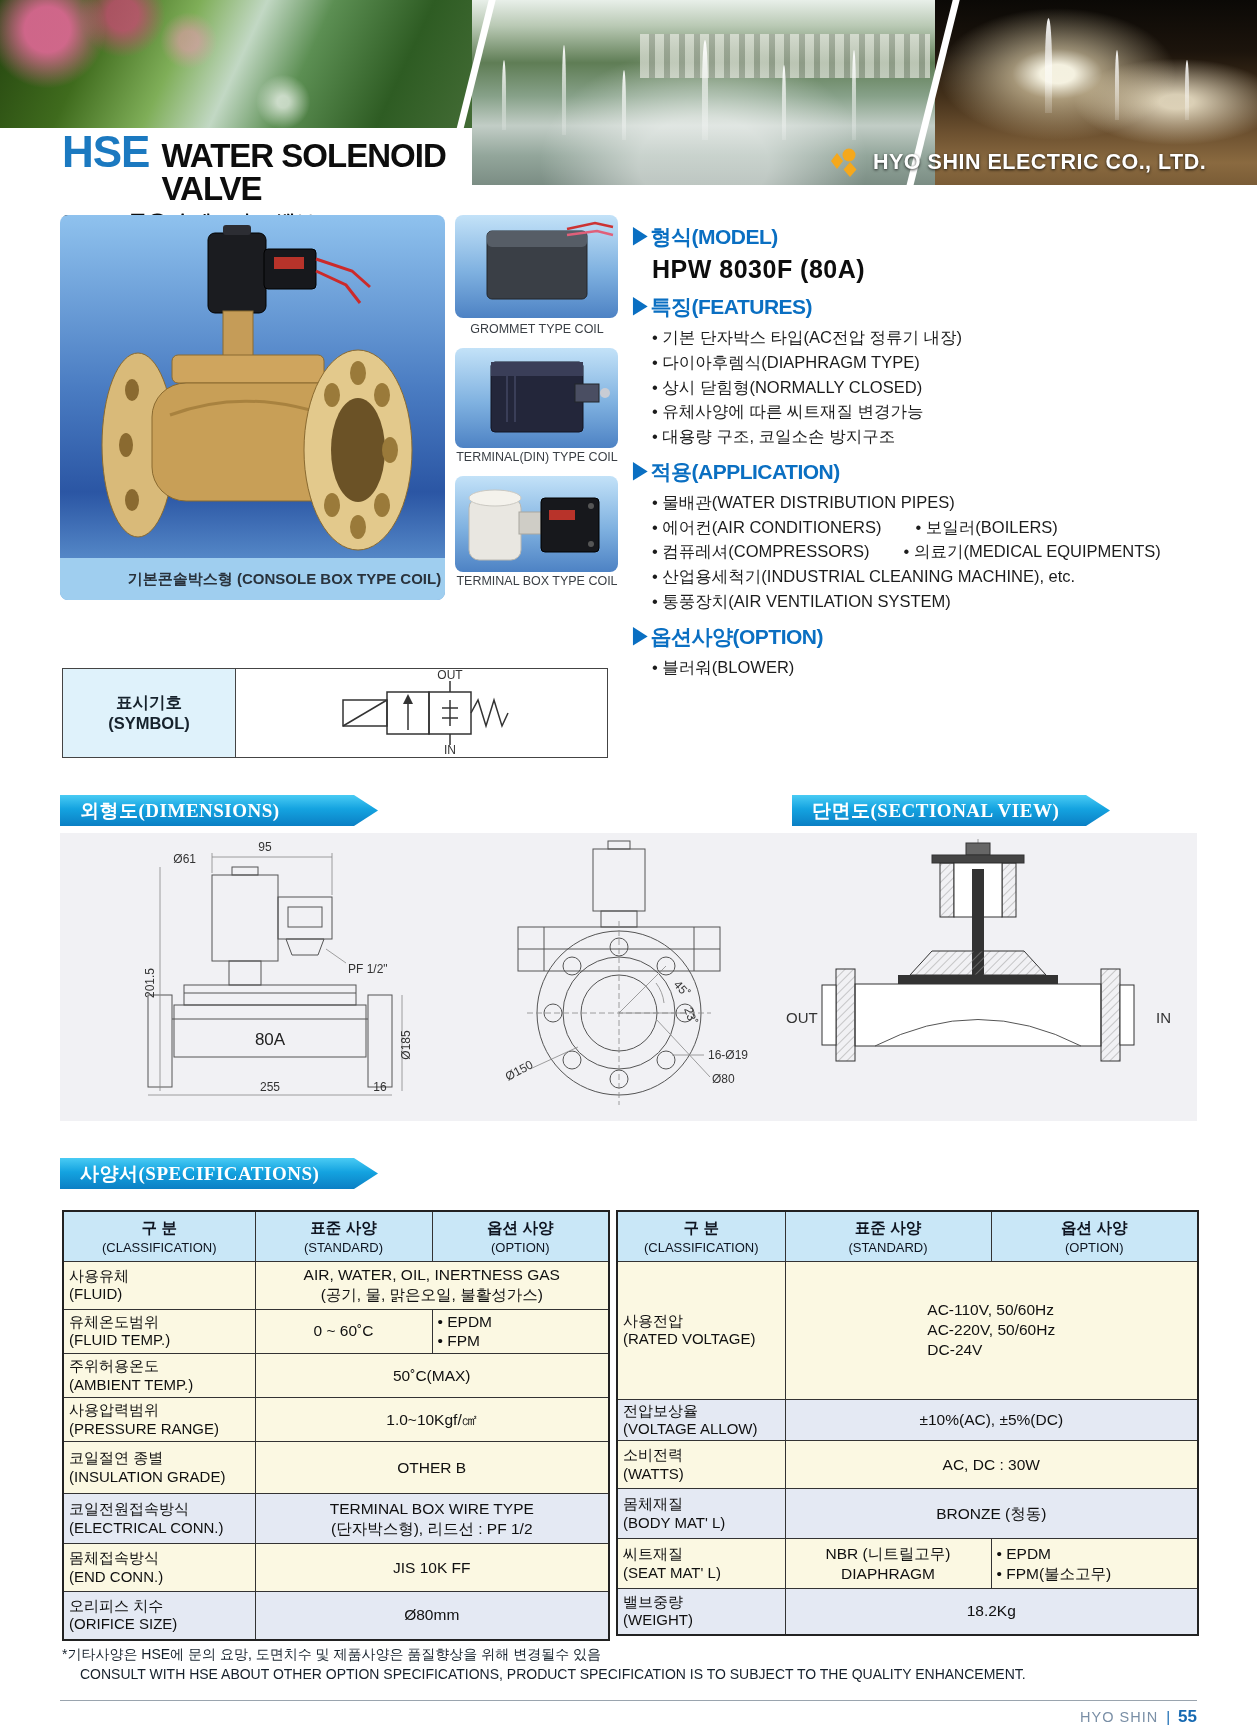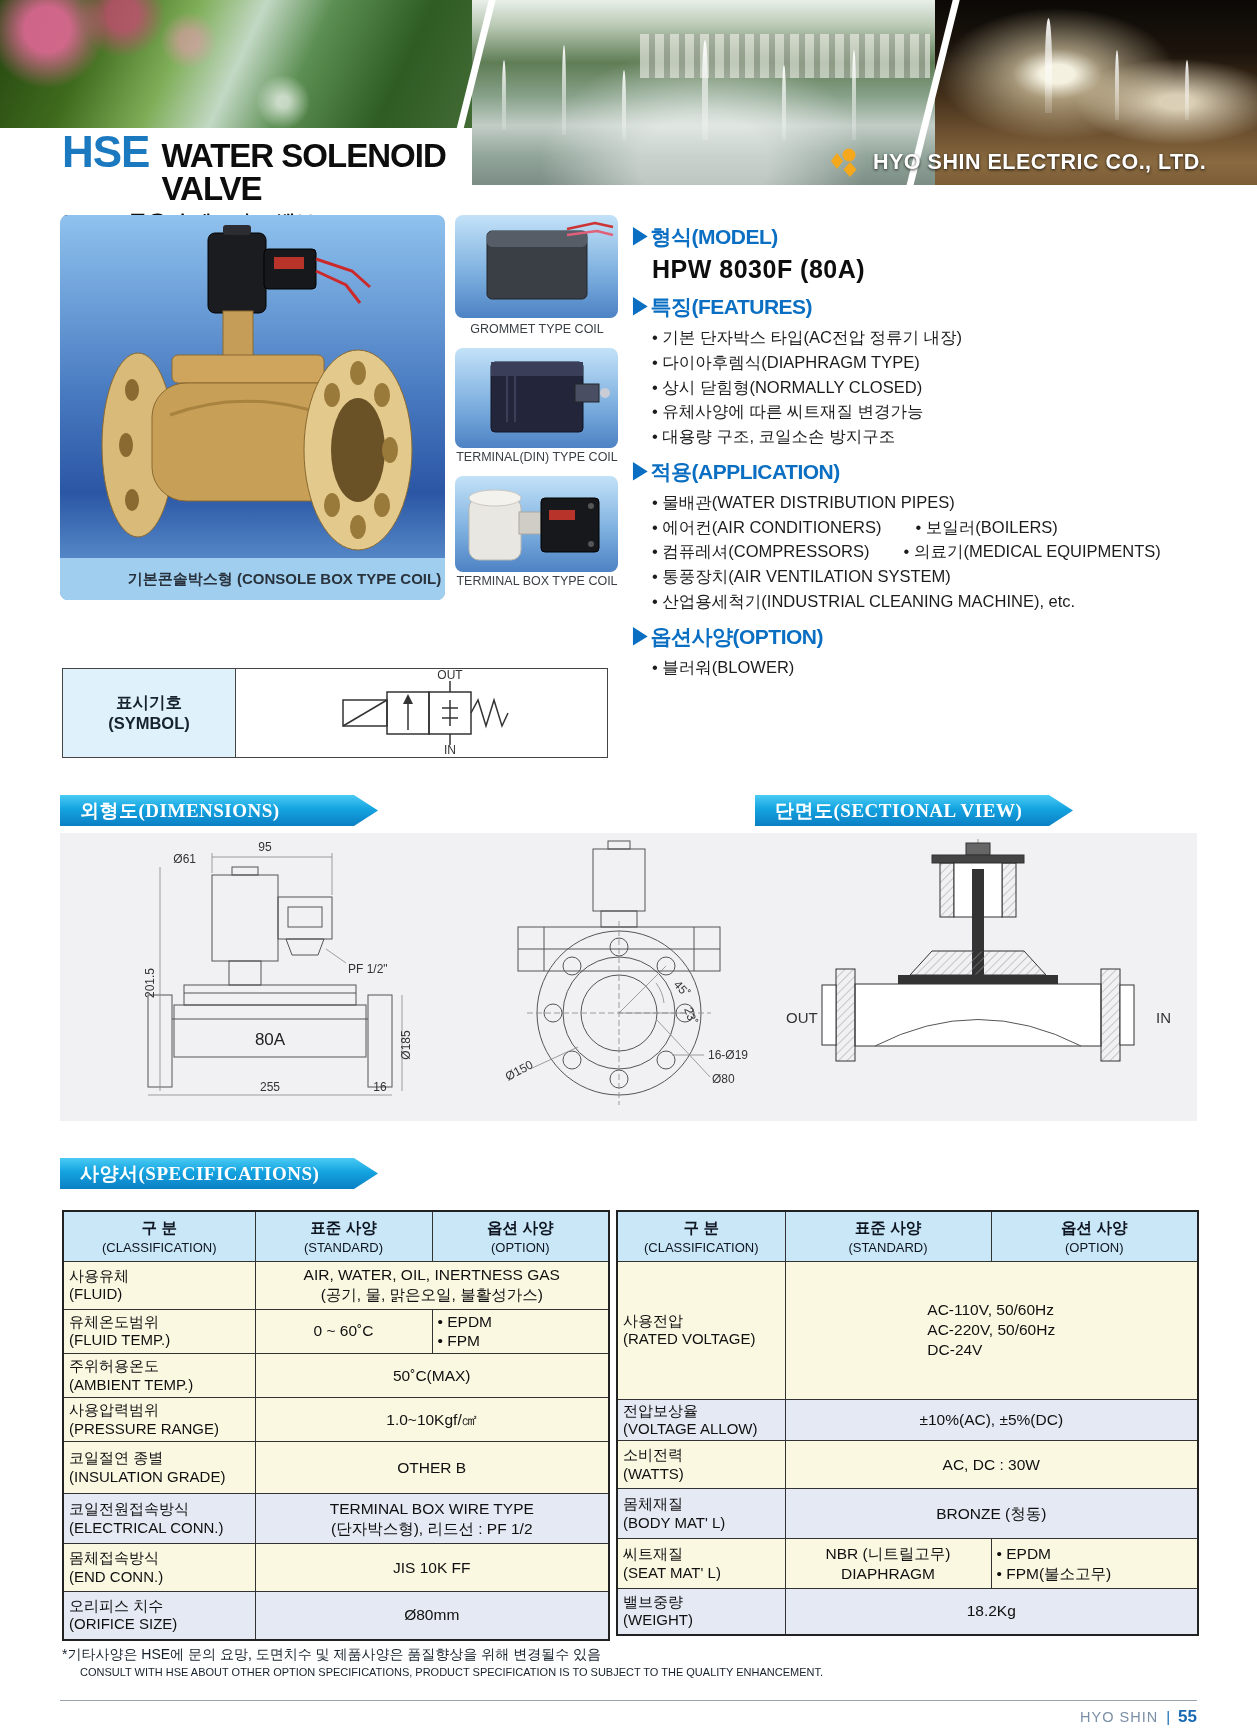--- a/index.html
+++ b/index.html
@@ -76,21 +76,21 @@
   .hk{font-weight:bold;font-size:15.5px;color:#0e1420;}
   .he{font-weight:normal;font-size:13px;color:#0e1420;margin-top:1px;}
   .lab{text-align:left;padding-left:9px;white-space:pre-line;font-size:15px;line-height:1.22;color:#101010;vertical-align:middle;}
   .val{text-align:center;white-space:pre-line;font-size:15.5px;line-height:1.28;color:#101010;vertical-align:middle;}
   .opt{text-align:left;padding-left:13px;}
   .lblock{display:inline-block;text-align:left;white-space:pre-line;}
   .bg-cream td{background:#fbf8e2;}
   .bg-blue td{background:#e4e9f3;}
   
   .note1{position:absolute;left:62px;top:1646px;font-size:14px;color:#15202b;}
-  .note2{position:absolute;left:80px;top:1666px;font-size:11px;color:#15202b;}
+  .note2{position:absolute;left:80px;top:1666px;font-size:14px;color:#15202b;}
   .foot-line{position:absolute;left:60px;top:1700px;width:1137px;height:1px;background:#9aa4ae;}
   .pfoot{position:absolute;right:60px;top:1707px;display:flex;align-items:baseline;gap:8px;}
   .pf-brand{color:#7a8fa6;font-size:14.5px;letter-spacing:1px;}
   .pf-sep{color:#1669b2;font-size:15px;}
   .pf-num{color:#1669b2;font-weight:bold;font-size:17px;}
 </style>
 </head>
 <body>
 
 <div id="page">
@@ -222,24 +222,24 @@
         </div>
       <div class="brow">
         <span>• 에어컨(AIR CONDITIONERS)</span>
         <span>• 보일러(BOILERS)</span>
       </div>
       <div class="brow">
         <span>• 컴퓨레셔(COMPRESSORS)</span>
         <span>• 의료기(MEDICAL EQUIPMENTS)</span>
       </div>
       <div class="brow">
-          <span>• 통풍장치(AIR VENTILATION SYSTEM)</span>
+          <span>• 산업용세척기(INDUSTRIAL CLEANING MACHINE), etc.</span>
         </div>
       <div class="brow">
-          <span>• 산업용세척기(INDUSTRIAL CLEANING MACHINE), etc.</span>
+          <span>• 통풍장치(AIR VENTILATION SYSTEM)</span>
         </div>
     </div>
 
     <div class="h-blue">▶옵션사양(OPTION)</div>
     <div class="blist">
       <div>• 블러워(BLOWER)</div>
     </div>
   </div>
 
   <div class="symbol-box">
@@ -263,21 +263,21 @@
           <line x1="193" y1="64" x2="193" y2="75"></line>
         </g>
         <polygon points="151,24 146,34 156,34" fill="#333"></polygon>
         <text x="193" y="9" text-anchor="middle" class="dim">OUT</text>
         <text x="193" y="84" text-anchor="middle" class="dim">IN</text>
       </svg>
     </div>
   </div>
 
   <div class="bar" style="left:60px;top:795px;width:318px;">외형도(DIMENSIONS)</div>
-  <div class="bar" style="left:755px;top:795px;width:318px;">단면도(SECTIONAL VIEW)</div>
+  <div class="bar" style="left:792px;top:795px;width:318px;">단면도(SECTIONAL VIEW)</div>
 
   <div class="draw-panel">
 
     <svg style="left:70px;" width="350" height="288" viewBox="0 0 350 288">
       <defs>
         <pattern id="hatch" width="6" height="6" patternUnits="userSpaceOnUse" patternTransform="rotate(45)">
           <line x1="0" y1="0" x2="0" y2="6" stroke="#999" stroke-width="1"></line>
         </pattern>
       </defs>
       <g class="ln">

